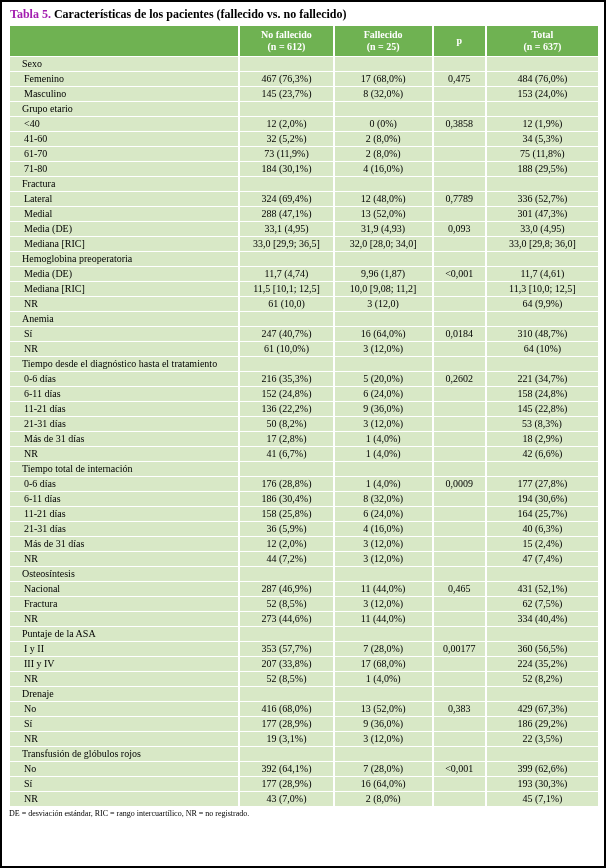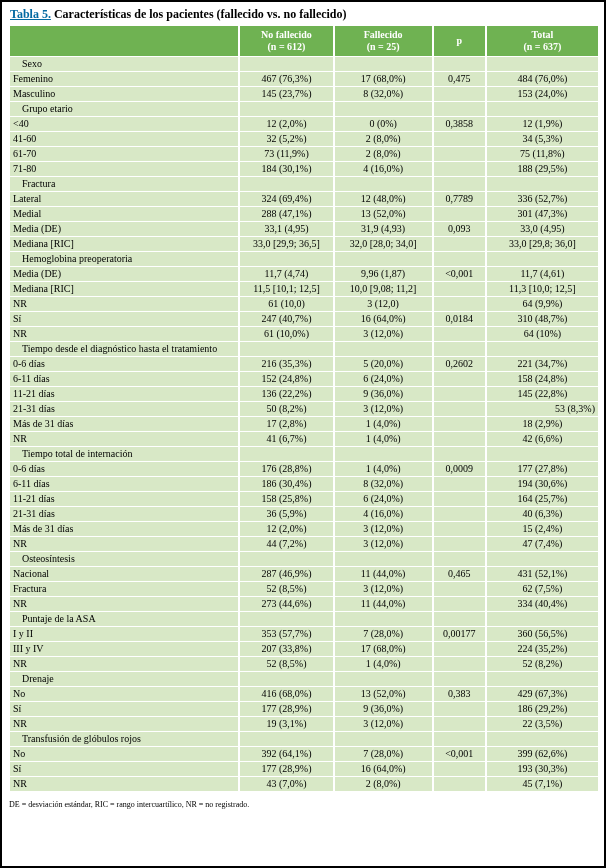--- a/index.html
+++ b/index.html
@@ -13,21 +13,21 @@
     font-family: "Liberation Serif", serif;
     overflow: hidden;
   }
   .title {
     margin: 5px 8px 3px 8px;
     font-size: 12px;
     font-weight: bold;
     color: #000000;
     white-space: nowrap;
   }
-  .title .green-label { color: #0369a1; text-decoration: underline; }
+  .title .green-label { color: #a21caf; }
   table.patients {
     border-collapse: separate;
     border-spacing: 2px 1px;
     margin: 0 4px 0 6px;
     table-layout: fixed;
     width: 592px;
   }
   th {
     background: #6fb252;
     color: #ffffff;
@@ -43,26 +43,26 @@
   td {
     background: #d8e8c6;
     font-size: 10px;
     line-height: 14px;
     height: 14px;
     padding: 0 2px;
     color: #000000;
     overflow: hidden;
     white-space: nowrap;
   }
-  td.row-label { text-align: left; padding-left: 3px; }
+  td.row-label { text-align: left; padding-left: 14px; }
   tr.section-row td.row-label { padding-left: 12px; }
   td.val { text-align: center; }
-  td.val.right { text-align: right; padding-right: 3px; }
+  td.val.right { padding-right: 3px; }
   .footnote {
-    margin: 8px 0 0 7px;
+    margin: 2px 0 0 7px;
     font-size: 8px;
     color: #000000;
   }
 </style>
 </head>
 <body>
 
 <div class="page">
   <div class="title">
     <span class="green-label">Tabla 5.</span>
@@ -199,20 +199,27 @@
           <td class="val"></td>
           <td class="val">11,3 [10,0; 12,5]</td>
         </tr>
         <tr>
           <td class="row-label">NR</td>
           <td class="val">61 (10,0)</td>
           <td class="val">3 (12,0)</td>
           <td class="val"></td>
           <td class="val">64 (9,9%)</td>
         </tr>
+        <tr class="section-row">
+          <td class="row-label">Anemia</td>
+          <td class="val"></td>
+          <td class="val"></td>
+          <td class="val"></td>
+          <td class="val"></td>
+        </tr>
         <tr>
           <td class="row-label">Sí</td>
           <td class="val">247 (40,7%)</td>
           <td class="val">16 (64,0%)</td>
           <td class="val">0,0184</td>
           <td class="val">310 (48,7%)</td>
         </tr>
         <tr>
           <td class="row-label">NR</td>
           <td class="val">61 (10,0%)</td>

